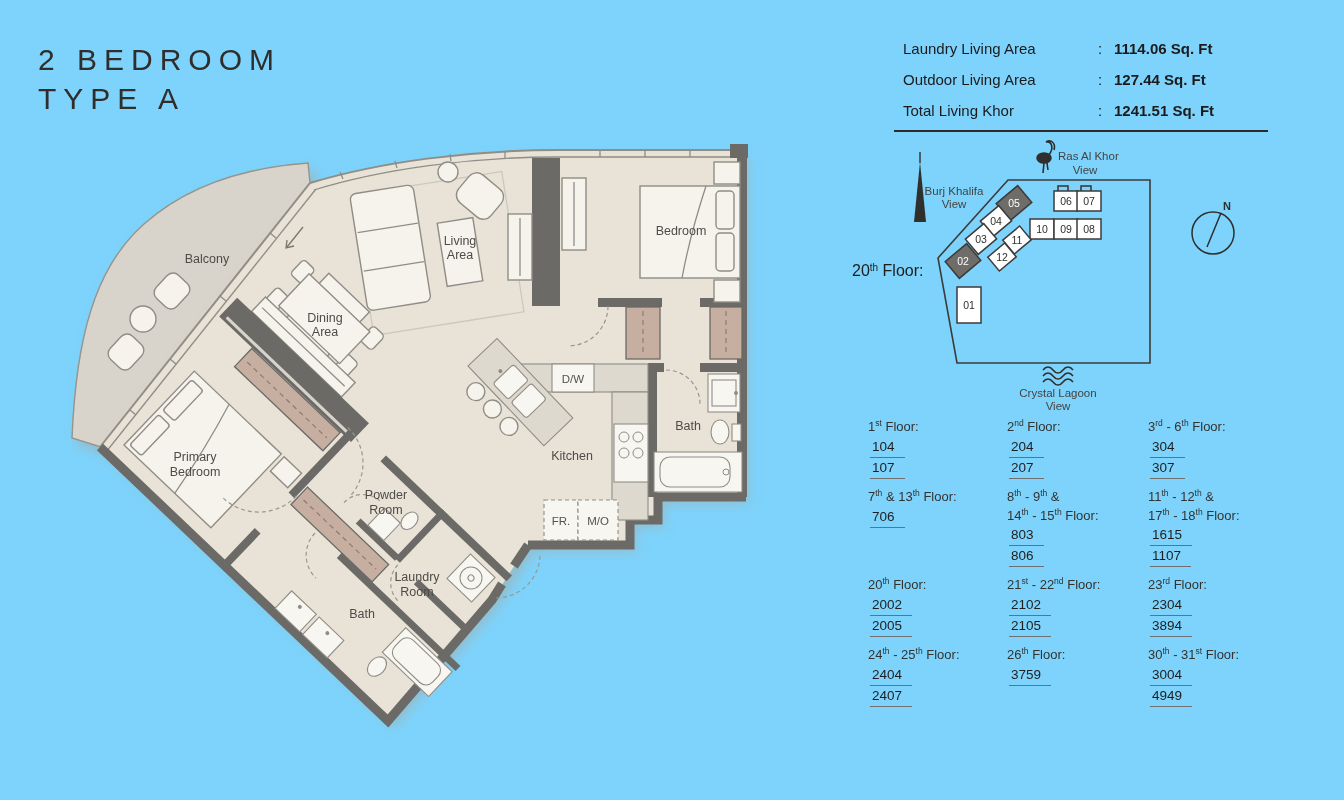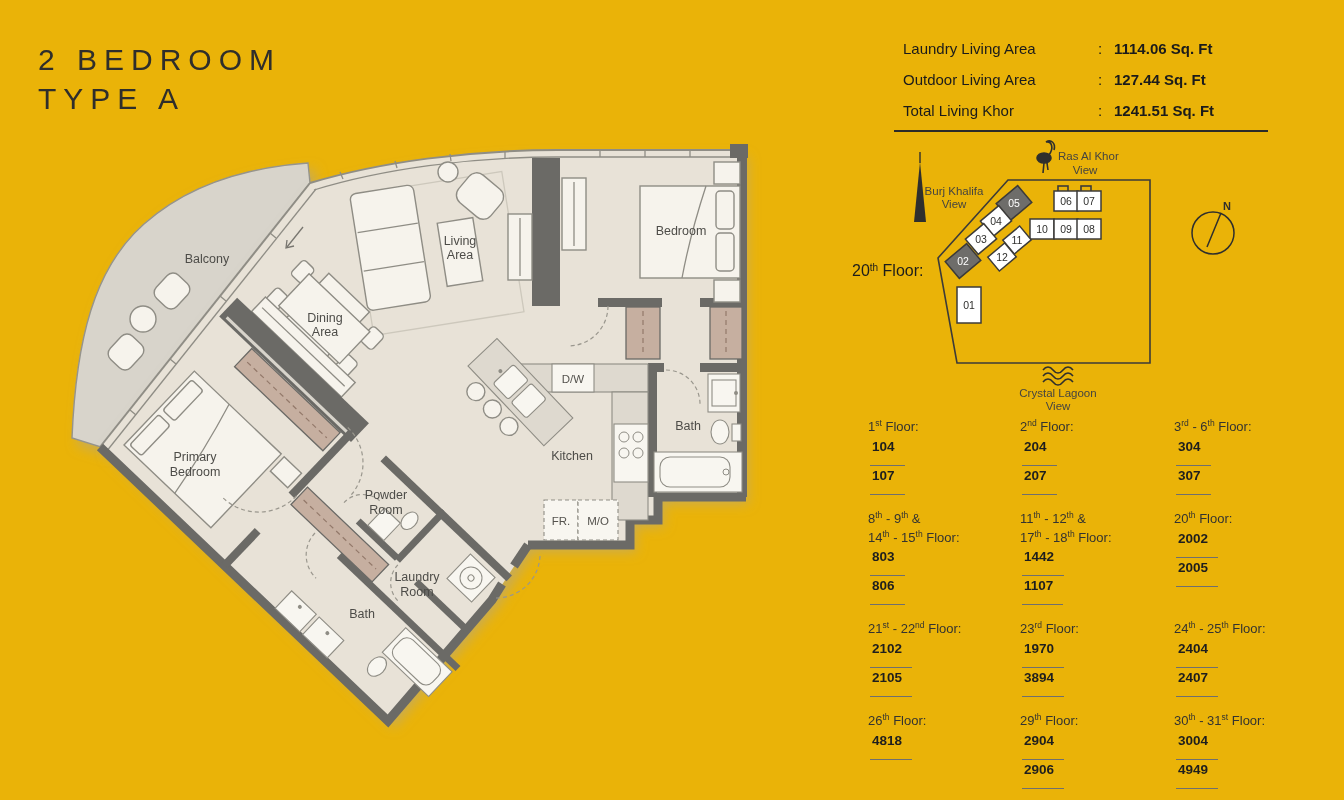--- a/index.html
+++ b/index.html
@@ -1,16 +1,16 @@
 <!DOCTYPE html>
 <html><head>
 <meta charset="utf-8">
 <style>
   html,body{margin:0;padding:0;}
-  .page{position:relative;width:1344px;height:800px;background:#eab308;overflow:hidden;
+  .page{position:relative;width:1344px;height:800px;background:#7dd3fc;overflow:hidden;
         font-family:"Liberation Sans",sans-serif;color:#222;}
   
   .title{position:absolute;left:38px;top:40px;font-size:30px;letter-spacing:7px;
          line-height:39px;font-weight:300;color:#2f2e2b;}
   
   .areas{position:absolute;left:903px;top:33px;width:372px;}
   .area-row{display:flex;align-items:center;height:31px;font-size:15px;color:#1b1b1b;}
   .area-label{width:183px;}
   .area-sep{width:28px;text-align:center;}
   .area-value{font-weight:bold;}
@@ -20,26 +20,26 @@
   .kp-outline{fill:none;stroke:#3c3b39;stroke-width:1.6;}
   .kp-unit rect{fill:#ffffff;stroke:#3c3b39;stroke-width:1.5;}
   .kp-unit text{font-size:10.5px;fill:#2f2f2d;text-anchor:middle;}
   .kp-unit.unit-dark rect{fill:#6e6d6a;}
   .kp-unit.unit-dark text{fill:#ffffff;}
   .kp-text{font-size:11.5px;fill:#454440;}
   .kp-floor{font-size:16px;fill:#1d1d1b;}
   .kp-floor-sup{font-size:10px;}
   
   .floors{position:absolute;left:868px;top:416px;display:grid;
-          grid-template-columns:139px 141px 130px;row-gap:7px;column-gap:0;gap:13px;}
+          grid-template-columns:139px 141px 130px;row-gap:7px;column-gap:0;}
   .floor-label{font-size:13px;color:#333331;line-height:15.5px;margin-bottom:2px;}
   .floor-label sup{font-size:8.5px;}
   .floor-unit-row{line-height:18px;}
-  .floor-unit{display:inline-block;font-weight:bold;font-size:13.5px;color:#1e1e1e;
-              border-bottom:1.5px solid #6f6f6f;padding:0 10px 9px 2px;margin-left:2px;}
+  .floor-unit{display:inline-block;font-weight:normal;font-size:13.5px;color:#1e1e1e;
+              border-bottom:1.5px solid #6f6f6f;padding:0 10px 1px 2px;margin-left:2px;}
   
   .plan{position:absolute;left:0;top:0;width:830px;height:800px;}
   .wall{fill:#6b6a66;}
   .wline{stroke:#6b6a66;fill:none;}
   .glass{stroke:#8f8d85;stroke-width:2;fill:none;}
   .thin{stroke:#8f8d85;stroke-width:1.3;fill:none;}
   .furn{fill:#f6f3ec;stroke:#8f8d85;stroke-width:1.4;}
   .appl{fill:#f8f6f0;stroke:#8f8d85;stroke-width:1.1;}
   .counter{fill:#ded9cf;stroke:#8f8d85;stroke-width:1.1;}
   .closet{fill:#c6afa0;stroke:#6b6a66;stroke-width:1.3;}
@@ -401,57 +401,56 @@
         <div class="floor-label">2<sup>nd</sup> Floor:</div>
         <div class="floor-unit-row"><span class="floor-unit">204</span></div>
         <div class="floor-unit-row"><span class="floor-unit">207</span></div>
       </div>
       <div>
         <div class="floor-label">3<sup>rd</sup> - 6<sup>th</sup> Floor:</div>
         <div class="floor-unit-row"><span class="floor-unit">304</span></div>
         <div class="floor-unit-row"><span class="floor-unit">307</span></div>
       </div>
       <div>
+        <div class="floor-label">7<sup>th</sup> &amp; 13<sup>th</sup> Floor:</div>
+        <div class="floor-unit-row"><span class="floor-unit">706</span></div>
+      </div>
+      <div>
         <div class="floor-label">8<sup>th</sup> - 9<sup>th</sup> &amp;<br>14<sup>th</sup> - 15<sup>th</sup> Floor:</div>
         <div class="floor-unit-row"><span class="floor-unit">803</span></div>
         <div class="floor-unit-row"><span class="floor-unit">806</span></div>
       </div>
       <div>
         <div class="floor-label">11<sup>th</sup> - 12<sup>th</sup> &amp;<br>17<sup>th</sup> - 18<sup>th</sup> Floor:</div>
-        <div class="floor-unit-row"><span class="floor-unit">1442</span></div>
+        <div class="floor-unit-row"><span class="floor-unit">1615</span></div>
         <div class="floor-unit-row"><span class="floor-unit">1107</span></div>
       </div>
       <div>
         <div class="floor-label">20<sup>th</sup> Floor:</div>
         <div class="floor-unit-row"><span class="floor-unit">2002</span></div>
         <div class="floor-unit-row"><span class="floor-unit">2005</span></div>
       </div>
       <div>
         <div class="floor-label">21<sup>st</sup> - 22<sup>nd</sup> Floor:</div>
         <div class="floor-unit-row"><span class="floor-unit">2102</span></div>
         <div class="floor-unit-row"><span class="floor-unit">2105</span></div>
       </div>
       <div>
         <div class="floor-label">23<sup>rd</sup> Floor:</div>
-        <div class="floor-unit-row"><span class="floor-unit">1970</span></div>
+        <div class="floor-unit-row"><span class="floor-unit">2304</span></div>
         <div class="floor-unit-row"><span class="floor-unit">3894</span></div>
       </div>
       <div>
         <div class="floor-label">24<sup>th</sup> - 25<sup>th</sup> Floor:</div>
         <div class="floor-unit-row"><span class="floor-unit">2404</span></div>
         <div class="floor-unit-row"><span class="floor-unit">2407</span></div>
       </div>
       <div>
         <div class="floor-label">26<sup>th</sup> Floor:</div>
-        <div class="floor-unit-row"><span class="floor-unit">4818</span></div>
-      </div>
-      <div>
-        <div class="floor-label">29<sup>th</sup> Floor:</div>
-        <div class="floor-unit-row"><span class="floor-unit">2904</span></div>
-        <div class="floor-unit-row"><span class="floor-unit">2906</span></div>
+        <div class="floor-unit-row"><span class="floor-unit">3759</span></div>
       </div>
       <div>
         <div class="floor-label">30<sup>th</sup> - 31<sup>st</sup> Floor:</div>
         <div class="floor-unit-row"><span class="floor-unit">3004</span></div>
         <div class="floor-unit-row"><span class="floor-unit">4949</span></div>
       </div>
     </div>
 
 </div>
 

